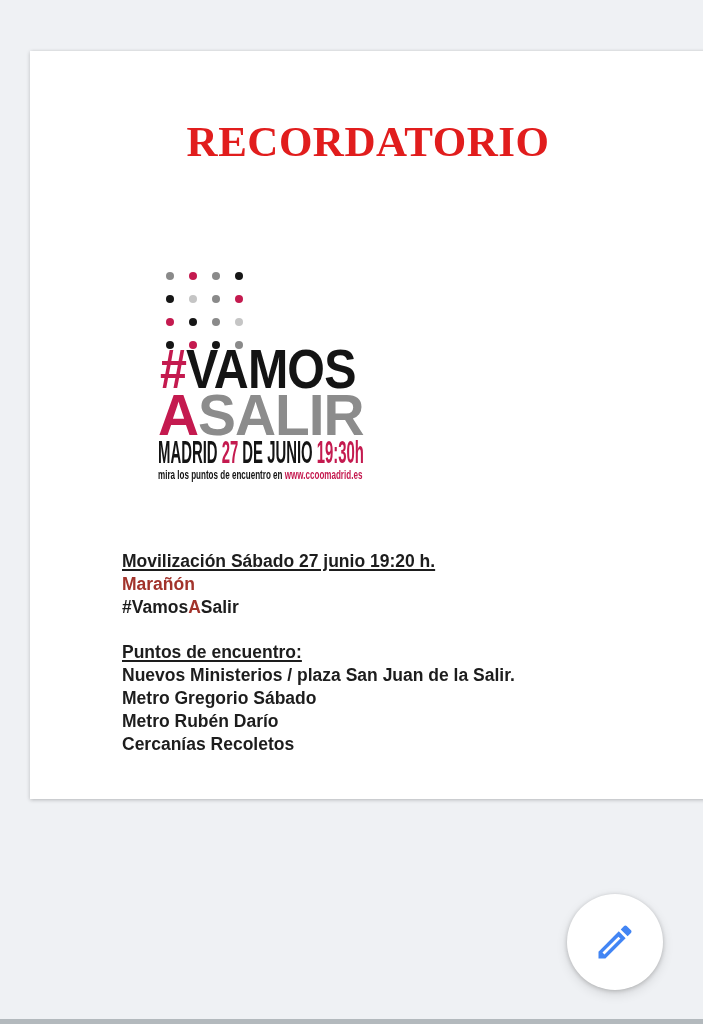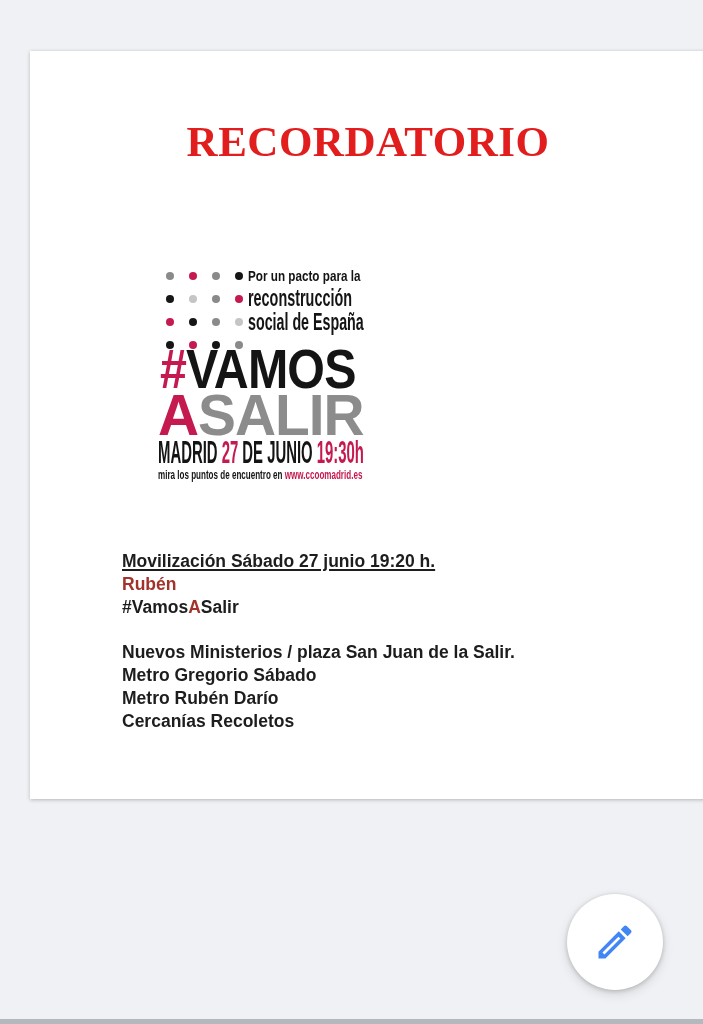--- a/index.html
+++ b/index.html
@@ -153,41 +153,37 @@
         <span class="dot" style="background: rgb(196, 26, 79);"></span>
         <span class="dot" style="background: rgb(22, 22, 22);"></span>
         <span class="dot" style="background: rgb(138, 138, 138);"></span>
         <span class="dot" style="background: rgb(197, 197, 197);"></span>
         <span class="dot" style="background: rgb(22, 22, 22);"></span>
         <span class="dot" style="background: rgb(196, 26, 79);"></span>
         <span class="dot" style="background: rgb(22, 22, 22);"></span>
         <span class="dot" style="background: rgb(138, 138, 138);"></span>
       </div>
 
-    <div class="logo-tagline">
-      <div class="tag1">Por un pacto para la</div>
-      <div class="tag2">reconstrucción</div>
-      <div class="tag3">social de España</div>
-    </div>
 
     <div class="vamos-line"><span class="c-crimson">#</span><span class="c-black">VAMOS</span></div>
 
     <div class="asalir-line"><span class="c-crimson">A</span><span class="c-gray">SALIR</span></div>
 
     <div class="madrid-line"><span class="c-black">MADRID </span><span class="c-crimson">27</span><span class="c-black"> DE JUNIO </span><span class="c-crimson">19:30h</span></div>
 
     <div class="logo-footer"><span class="c-black">mira los puntos de encuentro en </span><span class="c-crimson">www.ccoomadrid.es</span></div>
 
   </div>
 
   <div class="body-block">
     <div class="heading-underline">Movilización Sábado 27 junio 19:20 h.</div>
-    <div class="body-line red-text">Rubén</div>
+    <div class="body-line red-text">Marañón</div>
     <div class="body-line"><span>#Vamos</span><span class="hash-accent">A</span><span>Salir</span></div>
     <div class="spacer"></div>
+    <div class="heading-underline">Puntos de encuentro:</div>
     <div>
         <div class="body-line">Nuevos Ministerios / plaza San Juan de la Salir.</div>
         <div class="body-line">Metro Gregorio Sábado</div>
         <div class="body-line">Metro Rubén Darío</div>
         <div class="body-line">Cercanías Recoletos</div>
       </div>
   </div>
 
 </div>
 

